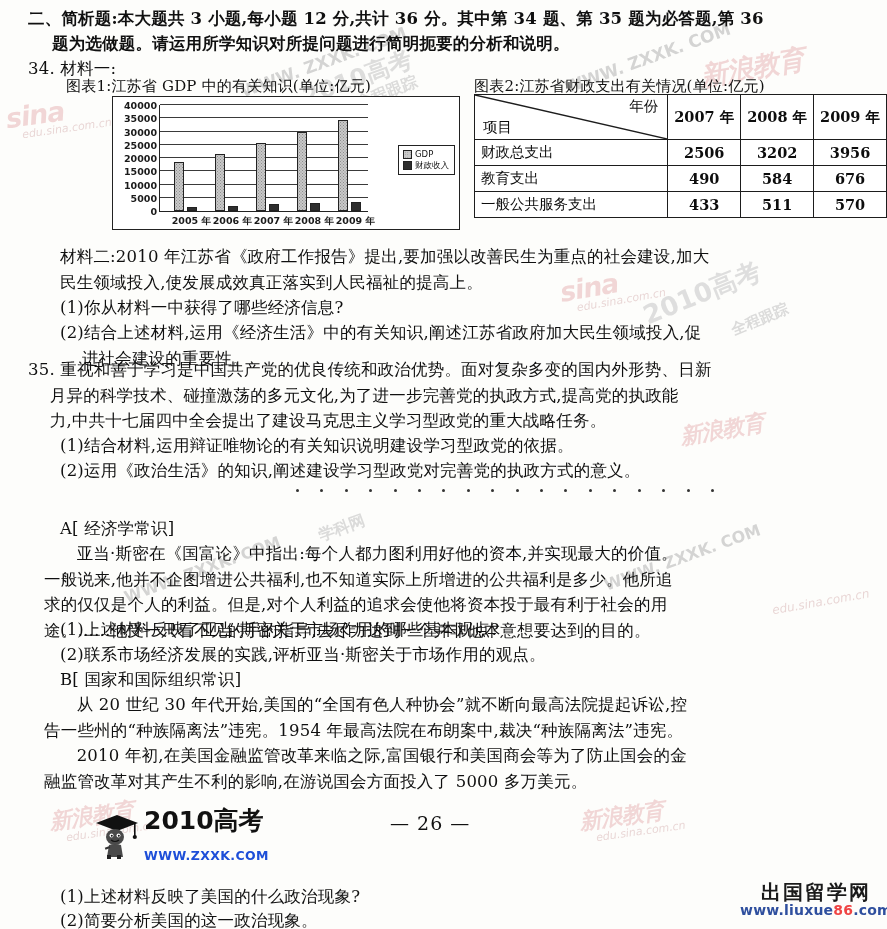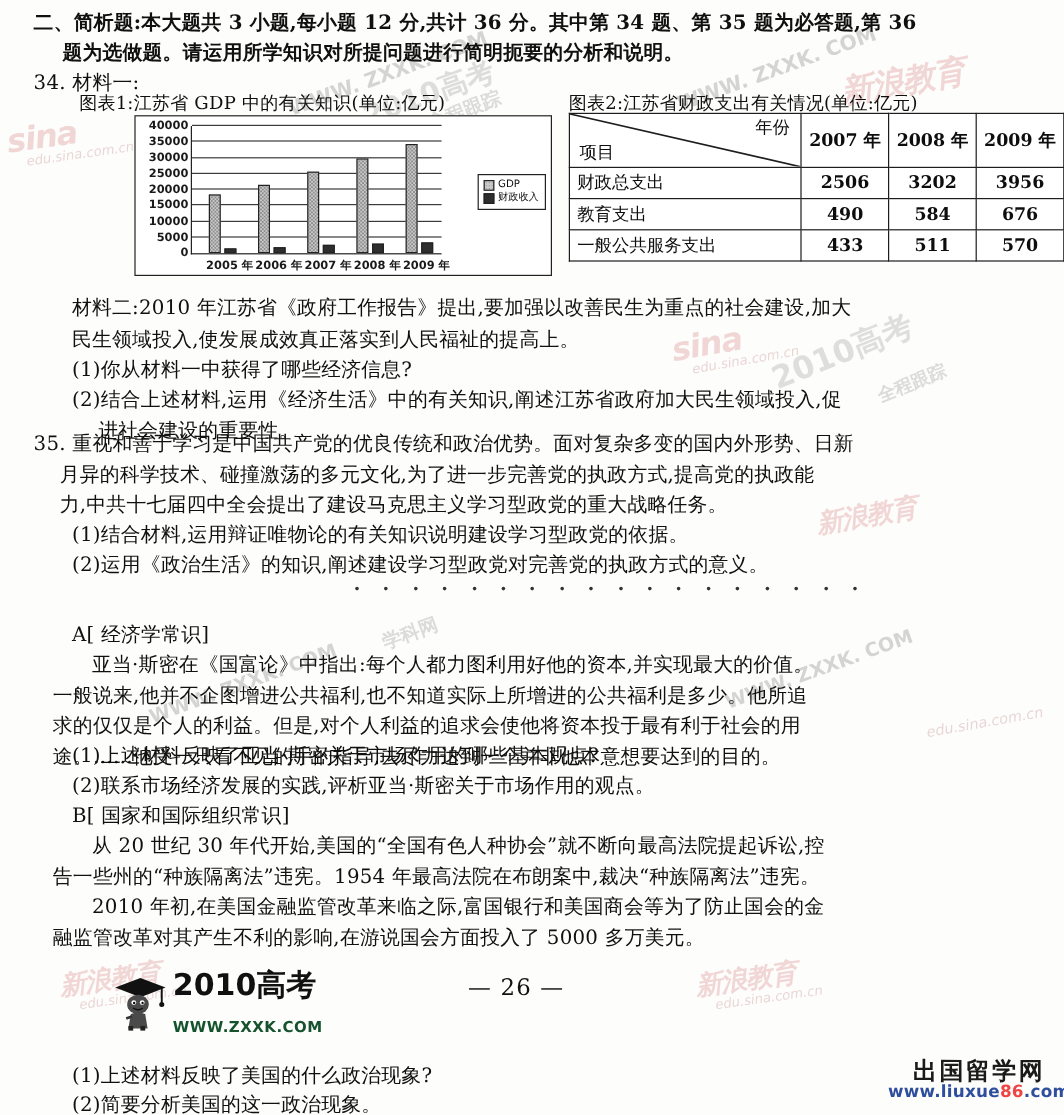--- a/index.html
+++ b/index.html
@@ -103,21 +103,21 @@
   .corner .it{position:absolute;bottom:2px;left:8px;font-size:14.5px;}
   .corner .diag{
     position:absolute;top:0;left:0;width:100%;height:100%;
   }
 
   
   .logo-wrap{position:absolute;z-index:11;display:flex;align-items:center;}
   .cap-man{position:relative;width:46px;height:48px;margin-right:4px;}
   .logo-txt{line-height:1;}
   .logo-txt .l1{font-size:25px;font-weight:bold;color:#111;letter-spacing:0px;}
-  .logo-txt .l2{font-size:12.5px;font-weight:bold;color:#14532d;letter-spacing:.4px;margin-top:17px;}
+  .logo-txt .l2{font-size:12.5px;font-weight:bold;color:#1d4ed8;letter-spacing:.4px;margin-top:17px;}
   .pagenum{
     position:absolute;
     font-family:"DejaVu Serif","Liberation Serif",serif;
     font-size:19px;color:#111;z-index:11;white-space:nowrap;letter-spacing:1px;
   }
   .liuxue{position:absolute;text-align:center;z-index:11;line-height:1.05;}
   .liuxue .t1{font-size:20px;font-weight:bold;color:#1a1a1a;letter-spacing:2px;
     font-family:"DejaVu Sans","Liberation Sans",sans-serif;}
   .liuxue .t2{font-size:14px;font-weight:bold;color:#2f4f9e;letter-spacing:.2px;
     font-family:"DejaVu Sans","Liberation Sans",sans-serif;}

